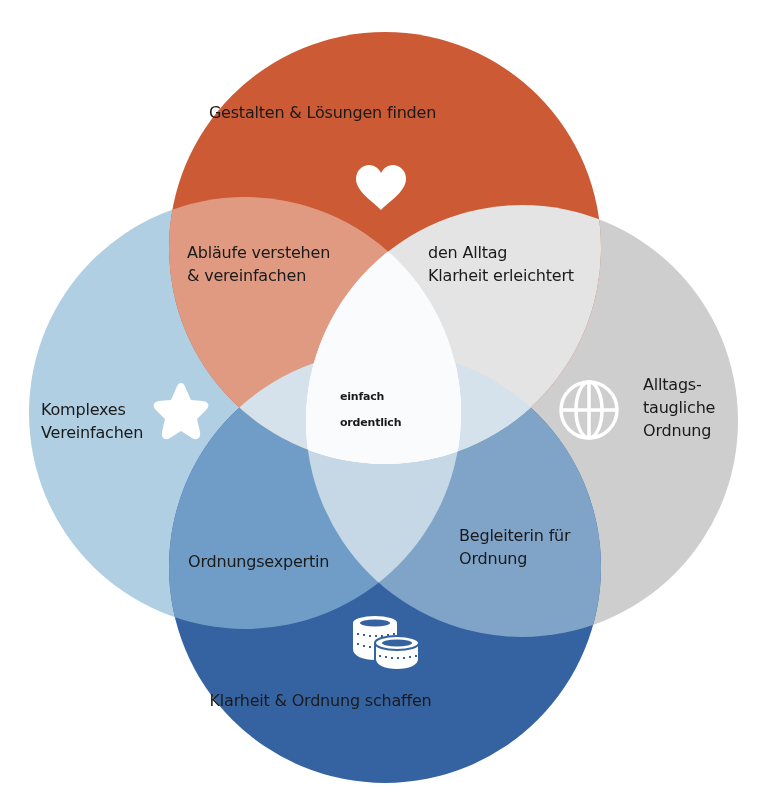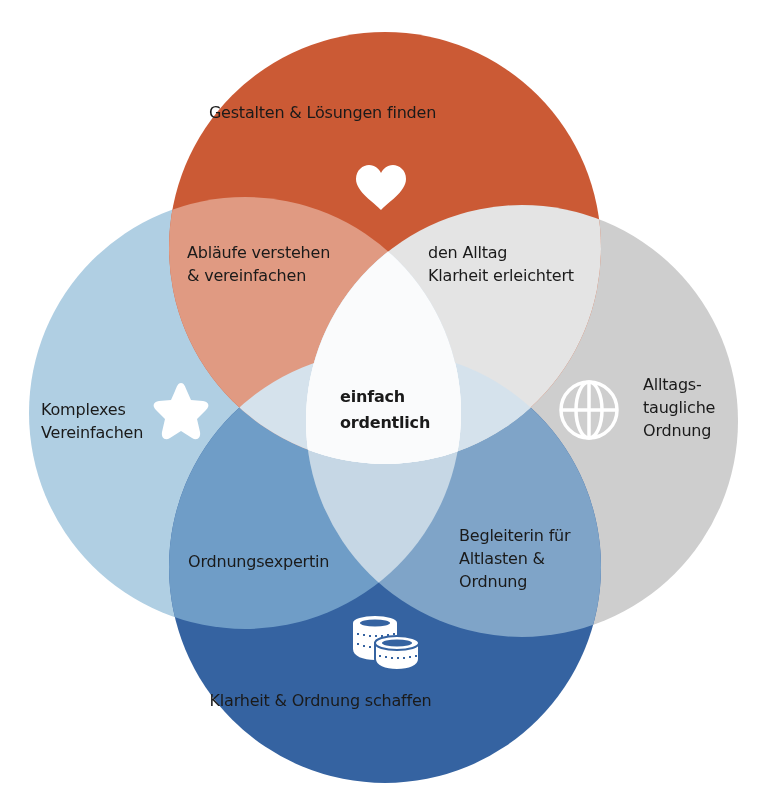--- a/index.html
+++ b/index.html
@@ -2,21 +2,21 @@
 <html><head>
 <meta charset="utf-8">
 <style>
   html, body { margin: 0; padding: 0; background: #ffffff; }
   body { width: 769px; height: 800px; position: relative; overflow: hidden;
          font-family: "DejaVu Sans", "Liberation Sans", sans-serif; }
   svg.venn { position: absolute; left: 0; top: 0; }
   .lbl { position: absolute; color: #1a1a1a; font-size: 16px; line-height: 23px;
          font-family: "DejaVu Sans", sans-serif; letter-spacing: -0.2px; }
   .lbl span { display: block; white-space: nowrap; }
-  .center-lbl { font-weight: bold; font-size: 16px; line-height: 26px; }
+  .center-lbl { font-weight: bold; font-size: 11px; line-height: 26px; }
 </style>
 </head>
 <body>
 
 <svg class="venn" width="769" height="800" viewBox="0 0 769 800">
   <defs>
     <clipPath id="clipTop">
         <circle cx="385" cy="248" r="216"></circle>
       </clipPath>
     <clipPath id="clipBottom">
@@ -156,19 +156,18 @@
   <span>taugliche</span>
   <span>Ordnung</span>
 </div>
 
 <div class="lbl" style="left:188px; top:550px;">
   <span>Ordnungsexpertin</span>
 </div>
 
 <div class="lbl" style="left:451px; top:524px;margin-left:8px;">
   <span>Begleiterin für</span>
-  <span>Altlasten &amp;</span>
   <span>Ordnung</span>
 </div>
 
 <div class="lbl" style="left:0; width:641px; top:689px; text-align:center;">
   <span>Klarheit &amp; Ordnung schaffen</span>
 </div>
 
 </body></html>

